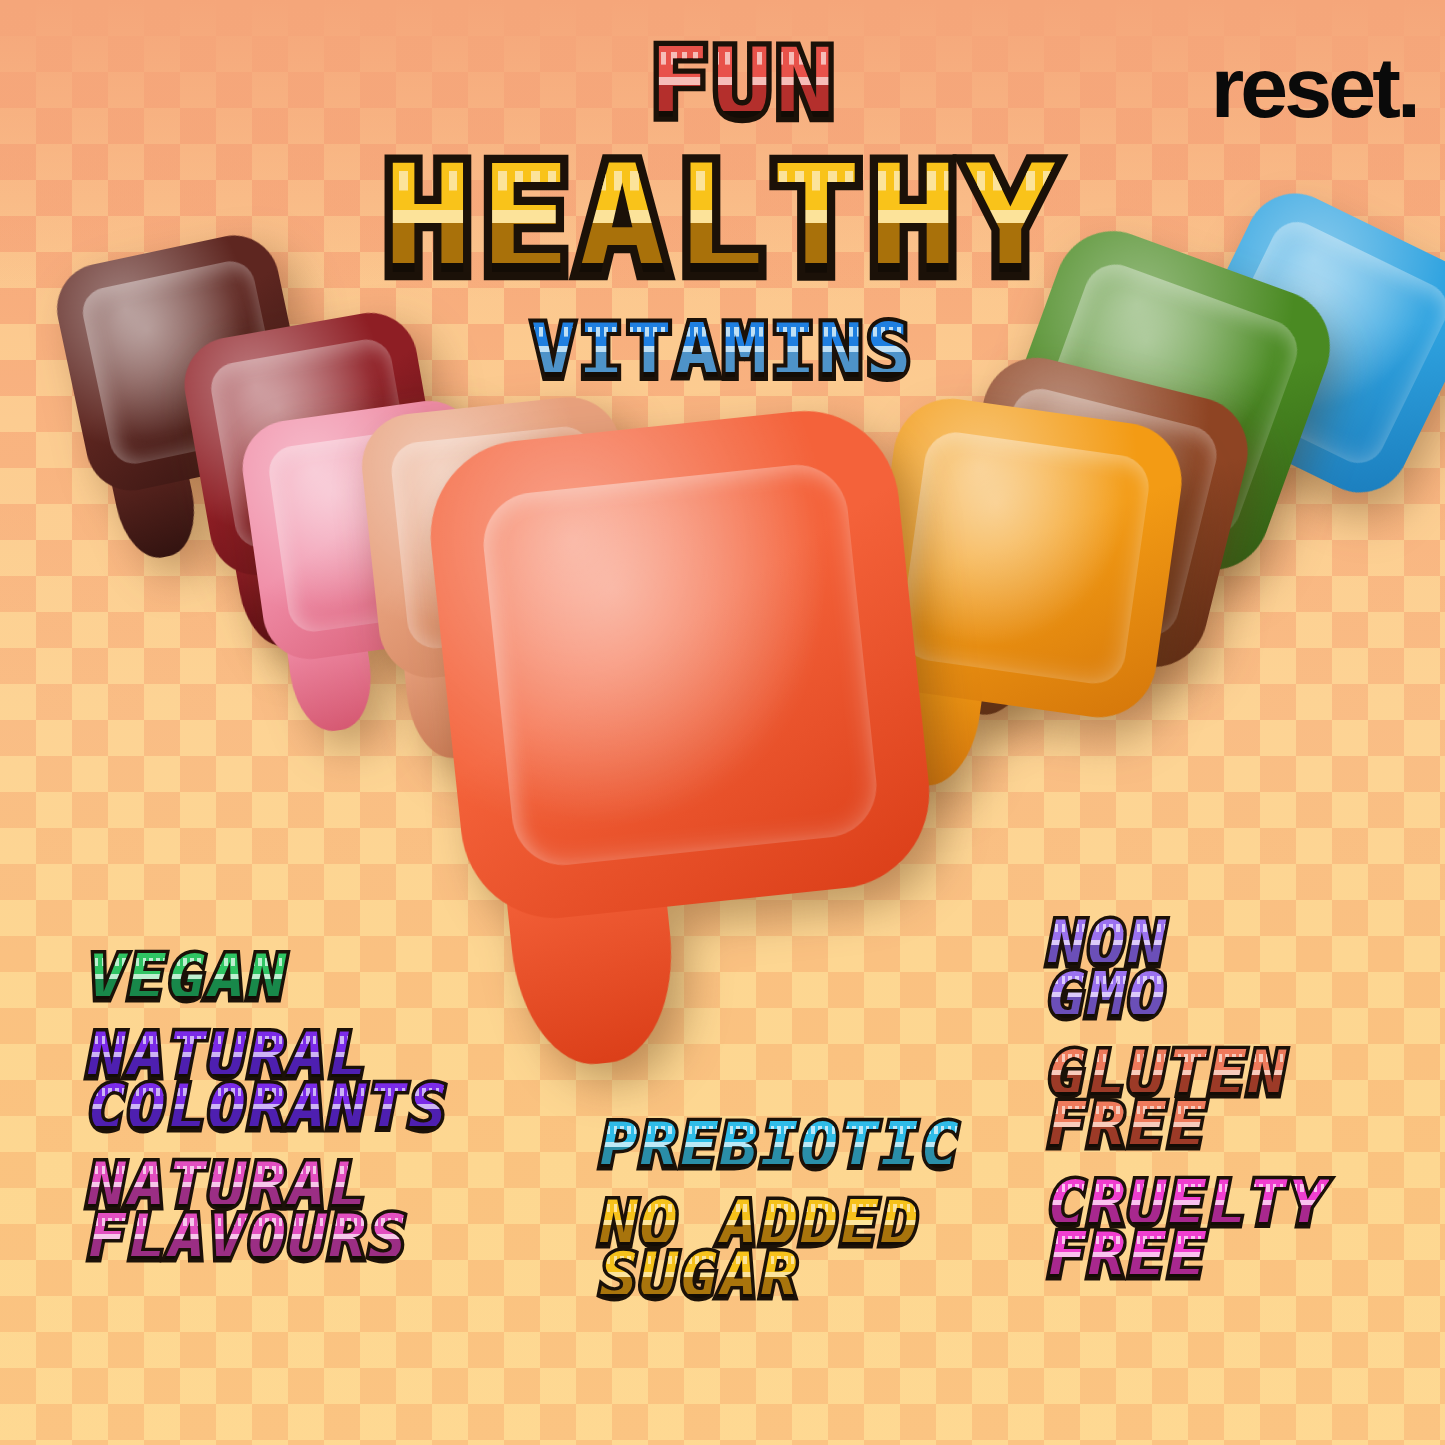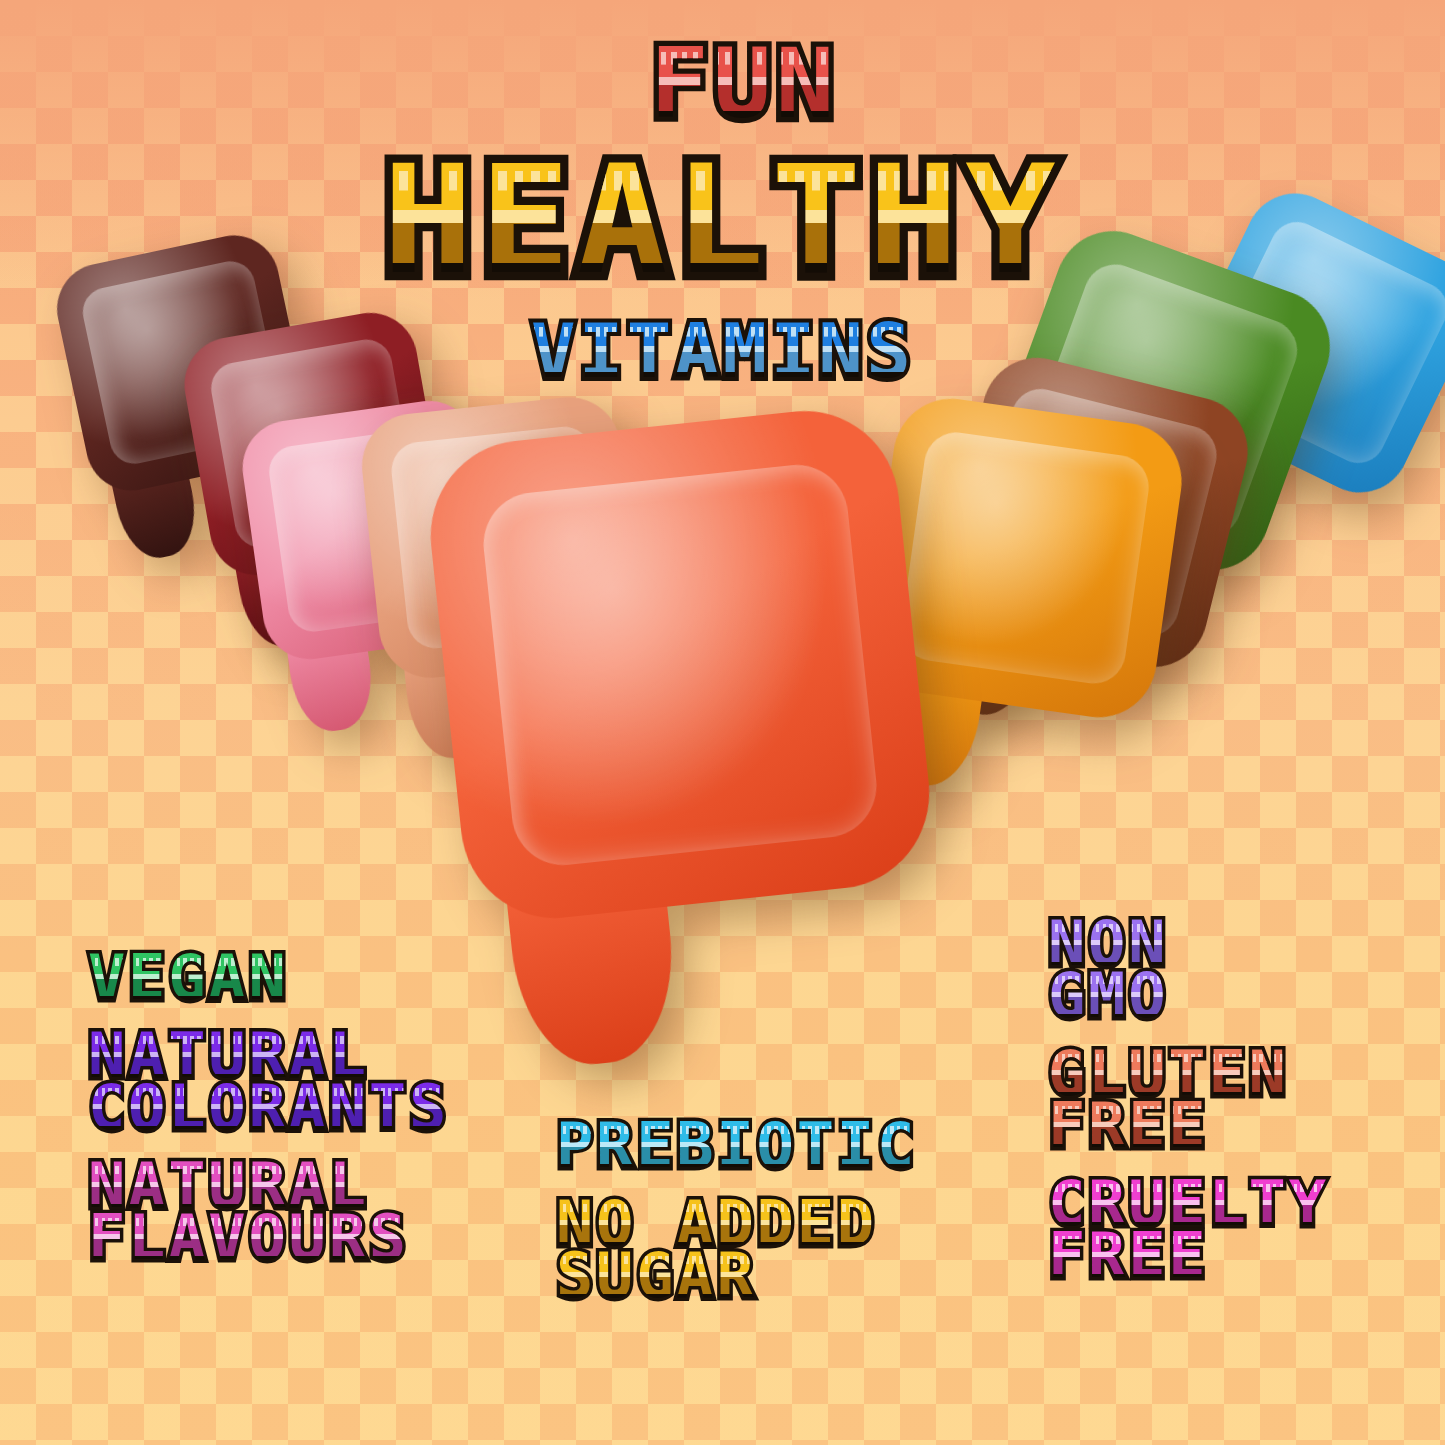--- a/index.html
+++ b/index.html
@@ -114,34 +114,35 @@
     position:absolute;
     width:34%;height:40%;
     border-radius:0 0 46% 46%/0 0 64% 64%;
     left:8%;bottom:-31%;
   }
 
   
   #claims{position:absolute;left:0;top:930px;width:1445px;height:460px;}
   .col{position:absolute;}
   #colA{left:88px;top:22px;}
-  #colB{left:556px;top:190px;}
+  #colB{left:600px;top:190px;}
   #colC{left:1048px;top:-12px;}
   .claim{margin-bottom:26px;}
-  .claim .pix{font-size:62px;}
+  .claim .pix{font-size:62px;font-style:italic;}
 </style>
 </head>
 <body>
 
 <div id="poster">
 
   <div class="checker"></div>
   <div class="checker2"></div>
   <div class="fadeTop"></div>
 
+  <div id="logo">reset.</div>
 
   <div id="headline">
     <div id="t-fun" class="pixline"><span class="stack"><span class="pix outl" style="font-size: 97px; color: rgb(27, 17, 8); -webkit-text-stroke: 10.67px rgb(27, 17, 8);">FUN</span><span class="pix band outl-in" style="font-size: 97px; background-image: linear-gradient(rgb(232, 82, 74) 0%, rgb(232, 82, 74) 42%, rgb(246, 189, 184) 42%, rgb(246, 189, 184) 52%, rgb(180, 47, 44) 52%, rgb(180, 47, 44) 84%, rgba(0, 0, 0, 0.28) 84%, rgba(0, 0, 0, 0.28) 100%);">FUN</span><span class="pix outl-in" style="font-size: 97px; color: transparent; background-image: repeating-linear-gradient(90deg, rgb(246, 189, 184) 0px, rgb(246, 189, 184) 5.335px, transparent 5.335px, transparent 10.67px); background-size: 100% 12.61px; background-repeat: no-repeat; background-position: 0px 8.73px; background-clip: text;">FUN</span></span></div>
     <div id="t-healthy" class="pixline"><span class="stack"><span class="pix outl" style="font-size: 150px; color: rgb(27, 17, 8); -webkit-text-stroke: 16.5px rgb(27, 17, 8);">HEALTHY</span><span class="pix band outl-in" style="font-size: 150px; background-image: linear-gradient(rgb(249, 195, 26) 0%, rgb(249, 195, 26) 42%, rgb(252, 227, 154) 42%, rgb(252, 227, 154) 52%, rgb(169, 113, 10) 52%, rgb(169, 113, 10) 84%, rgba(0, 0, 0, 0.28) 84%, rgba(0, 0, 0, 0.28) 100%);">HEALTHY</span><span class="pix outl-in" style="font-size: 150px; color: transparent; background-image: repeating-linear-gradient(90deg, rgb(252, 227, 154) 0px, rgb(252, 227, 154) 8.25px, transparent 8.25px, transparent 16.5px); background-size: 100% 19.5px; background-repeat: no-repeat; background-position: 0px 13.5px; background-clip: text;">HEALTHY</span></span></div>
     <div id="t-vitamins" class="pixline"><span class="stack"><span class="pix outl" style="font-size: 74px; color: rgb(27, 17, 8); -webkit-text-stroke: 8.14px rgb(27, 17, 8);">VITAMINS</span><span class="pix band outl-in" style="font-size: 74px; background-image: linear-gradient(rgb(31, 127, 224) 0%, rgb(31, 127, 224) 42%, rgb(191, 224, 245) 42%, rgb(191, 224, 245) 52%, rgb(78, 147, 201) 52%, rgb(78, 147, 201) 84%, rgba(0, 0, 0, 0.28) 84%, rgba(0, 0, 0, 0.28) 100%);">VITAMINS</span><span class="pix outl-in" style="font-size: 74px; color: transparent; background-image: repeating-linear-gradient(90deg, rgb(191, 224, 245) 0px, rgb(191, 224, 245) 4.07px, transparent 4.07px, transparent 8.14px); background-size: 100% 9.62px; background-repeat: no-repeat; background-position: 0px 6.66px; background-clip: text;">VITAMINS</span></span></div>
   </div>
 
   <div id="candy">
       <div class="g" style="left: 70px; top: 48px; width: 225px; height: 229.5px; z-index: 1; transform: rotate(-12deg);">
         <div class="tail" style="background: linear-gradient(170deg, rgb(94, 38, 32) 0%, rgb(48, 18, 15) 100%);"></div>

